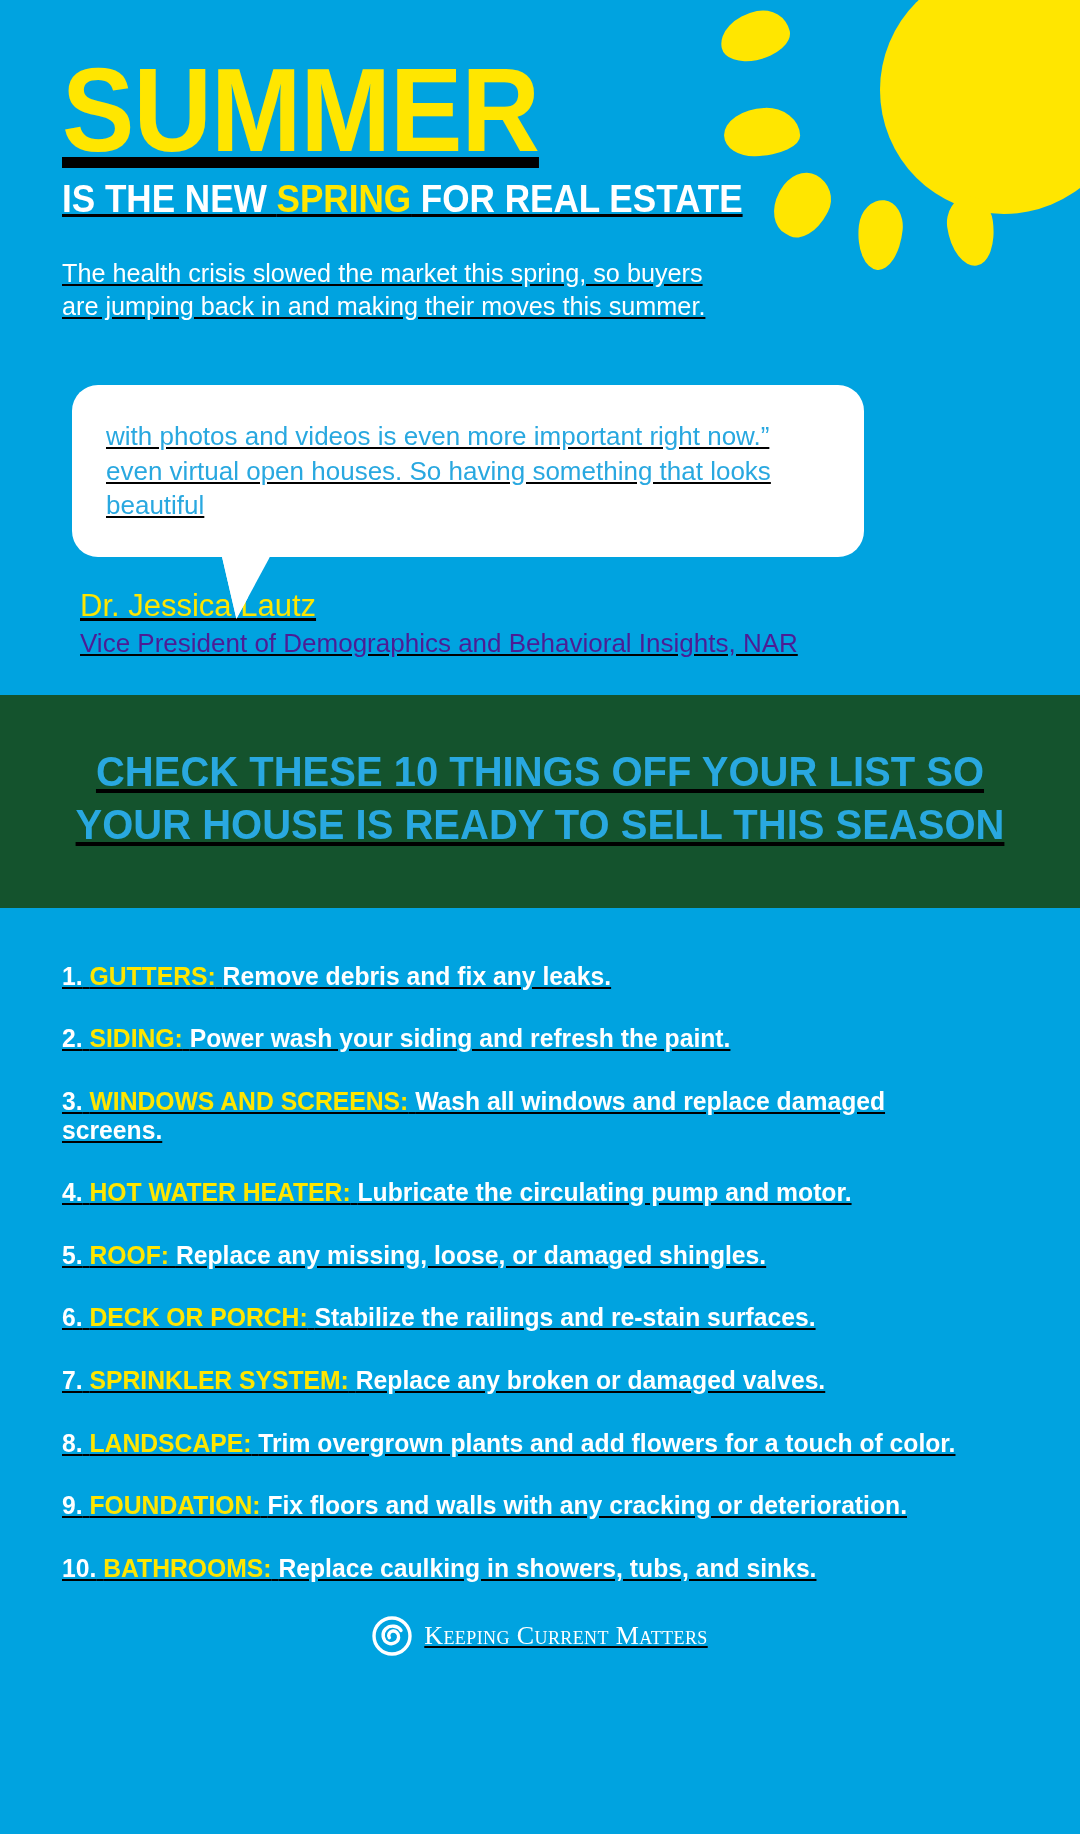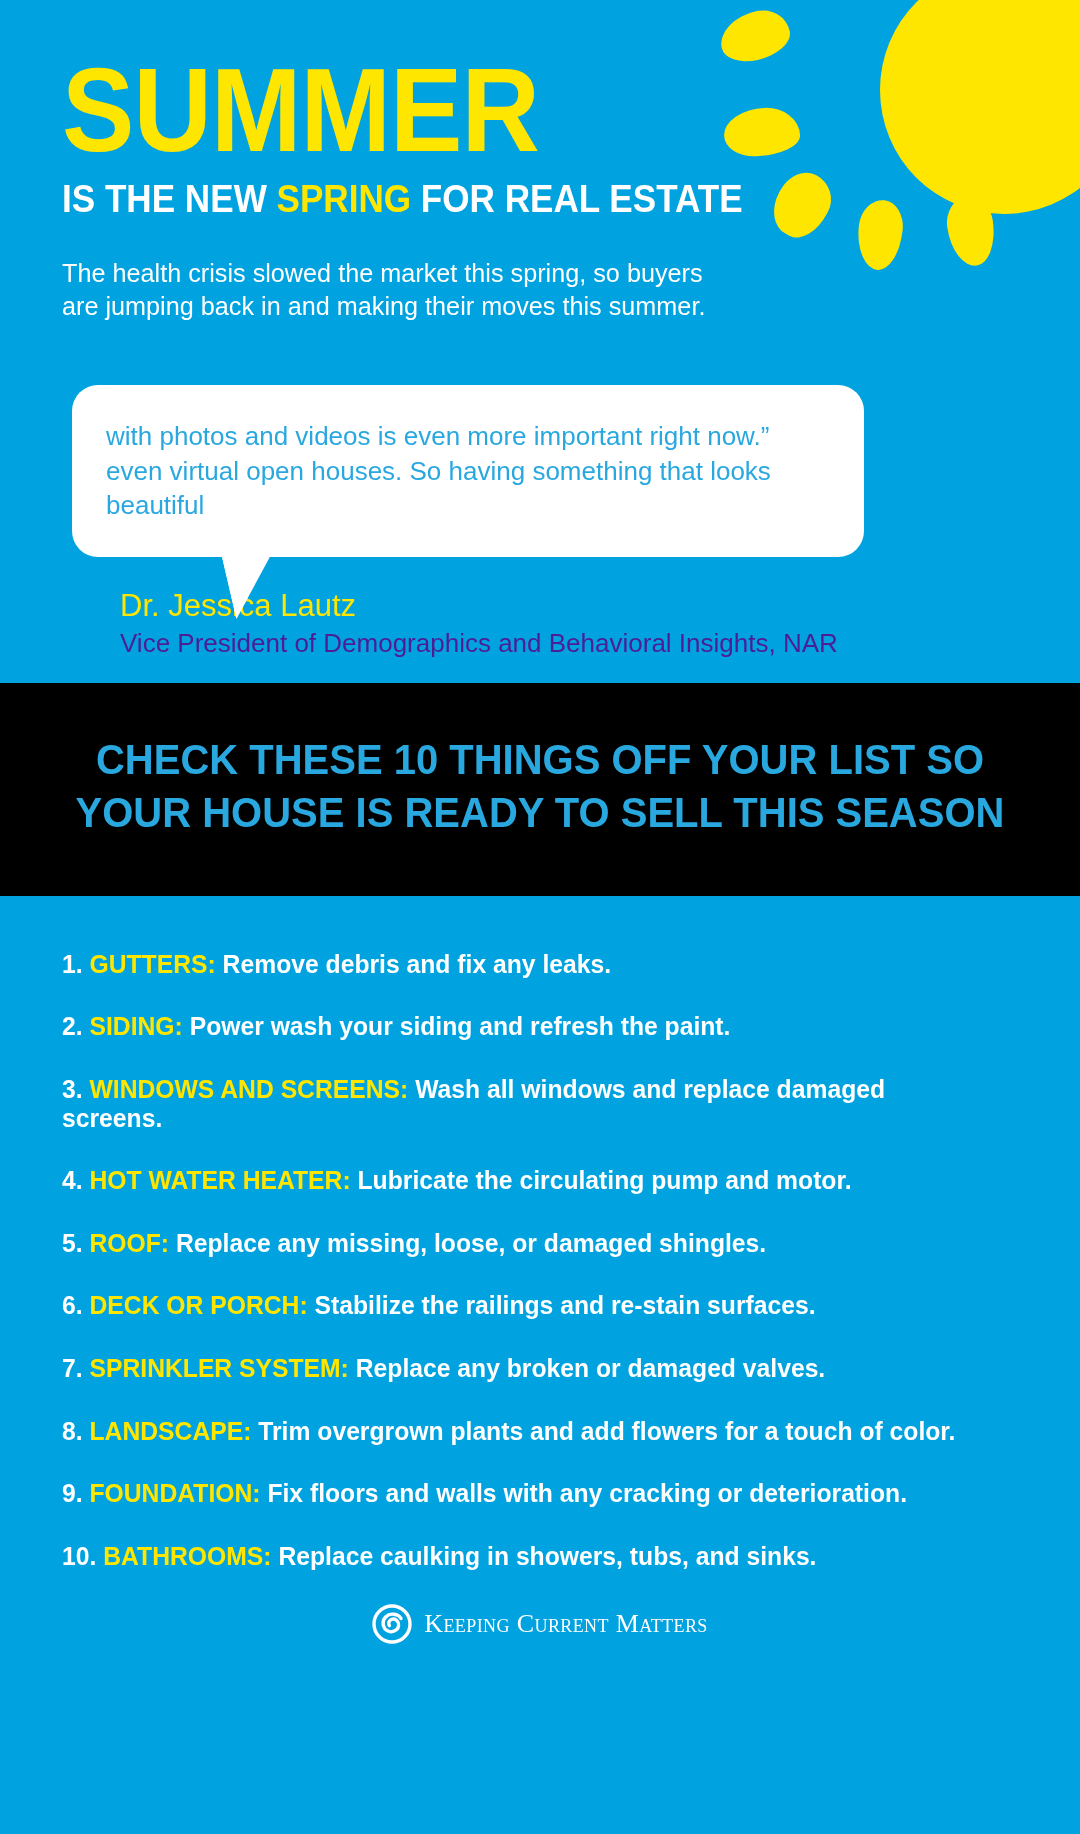--- a/index.html
+++ b/index.html
@@ -2,21 +2,21 @@
 <html><head>
 <meta charset="utf-8">
 <style>
   * { margin:0; padding:0; box-sizing:border-box; }
   html, body {
     width:1080px; height:1834px;
     background:#00a3e0;
     font-family:"Liberation Sans", sans-serif;
     overflow:hidden;
   }
-  .page { position:relative; width:1080px; height:1502px; background:#00a3e0; }
+  .page { position:relative; width:1080px; height:1502px; background:#00a3e0;text-decoration:underline; }
 
   
   .sun-wrap { position:absolute; top:0; right:0; width:400px; height:300px; pointer-events:none; }
   .sun-core {
     position:absolute; right:-48px; top:-34px;
     width:248px; height:248px; border-radius:50%;
     background:#ffe600;
   }
   .ray { position:absolute; background:#ffe600; }
   .ray-a { 
@@ -77,31 +77,31 @@
   }
   .bubble-tail {
     position:absolute; left:150px; bottom:-62px;
     width:0; height:0;
     border-left:26px solid #ffffff;
     border-right:22px solid transparent;
     border-top:62px solid #ffffff;
     border-bottom:0 solid transparent;
     clip-path:polygon(0 0, 100% 0, 30% 100%);
   }
-  .attrib { margin-top:30px; padding-left:120px; }
+  .attrib { margin-top:30px; padding-left:80px; }
   .attrib-name {
     color:#ffe600; font-size:31px; line-height:1.22;
   }
   .attrib-role {
     color:#4c1d95; font-size:26px; line-height:1.25; margin-top:2px;
   }
 
   
   .banner {
-    margin-top:24px; background:#000000;
+    margin-top:36px; background:#14532d;
     padding:50px 30px 56px 30px; text-align:center;
   }
   .banner-line {
     color:#29a8e0; font-weight:bold; font-size:43px; line-height:1.24;
     letter-spacing:0px;
     transform:scaleX(0.93); transform-origin:center center;
   }
 
   
   .list { padding:54px 56px 0 62px; }

